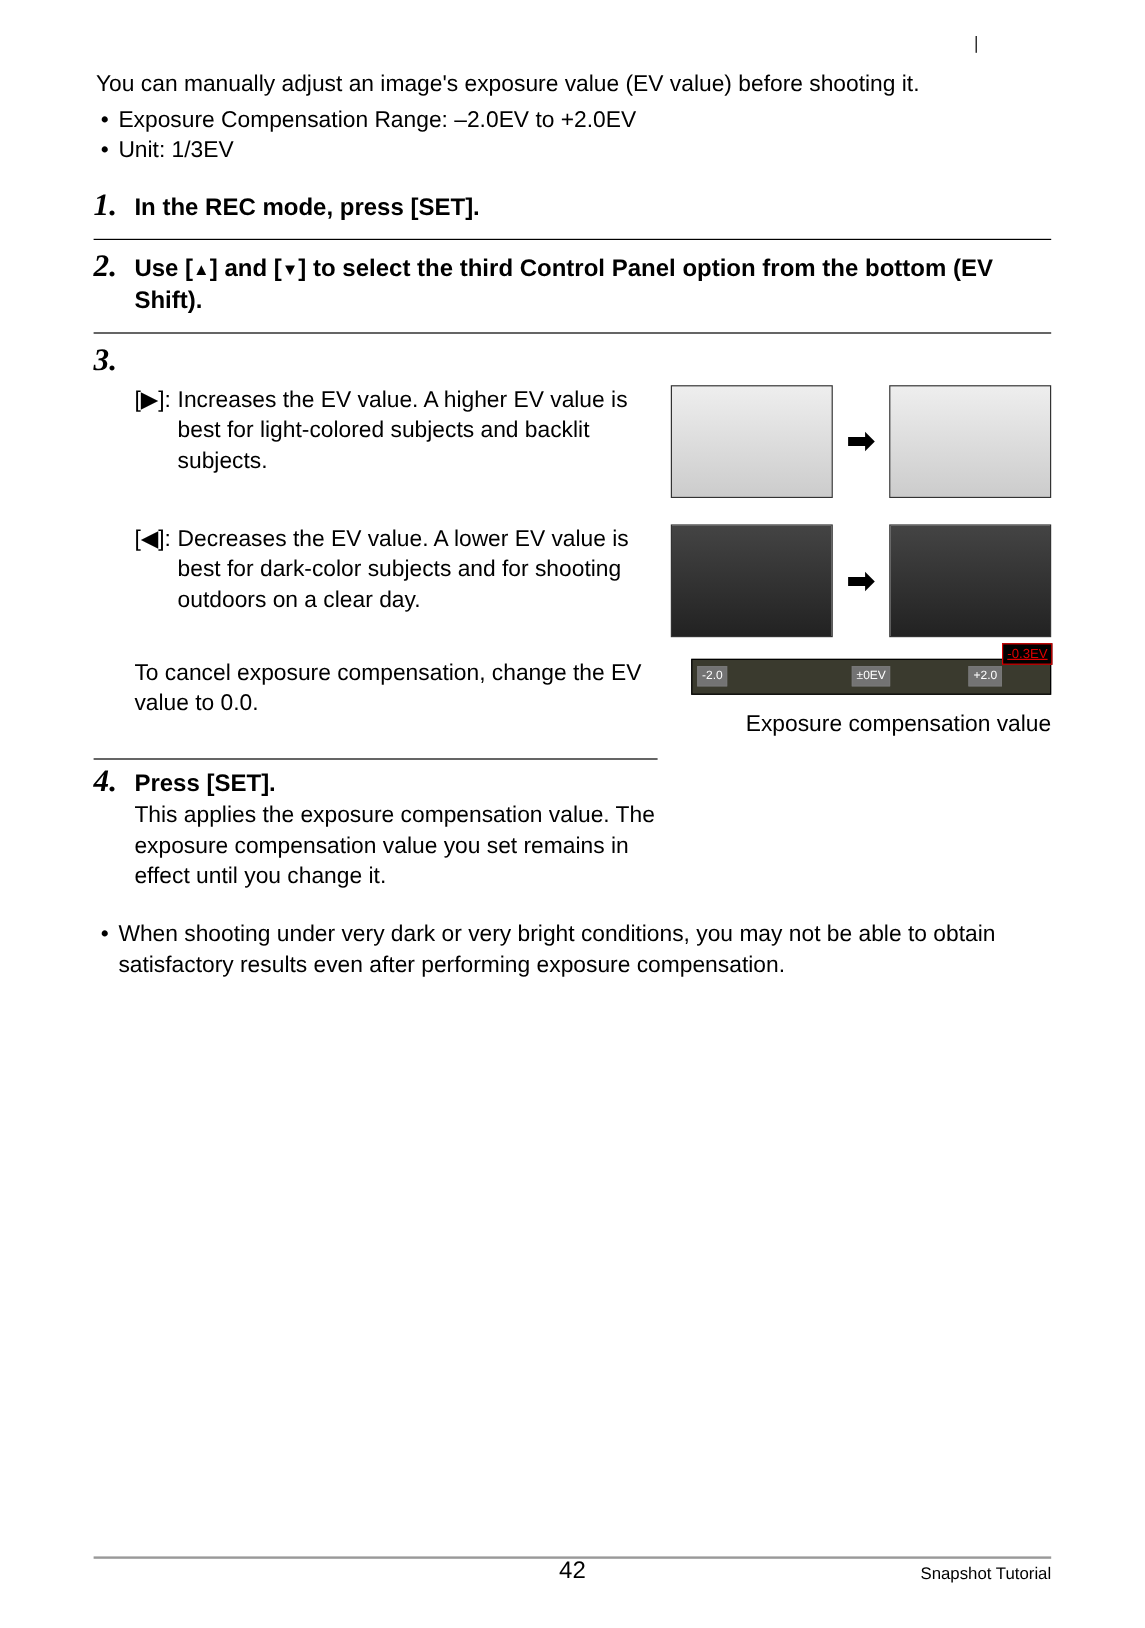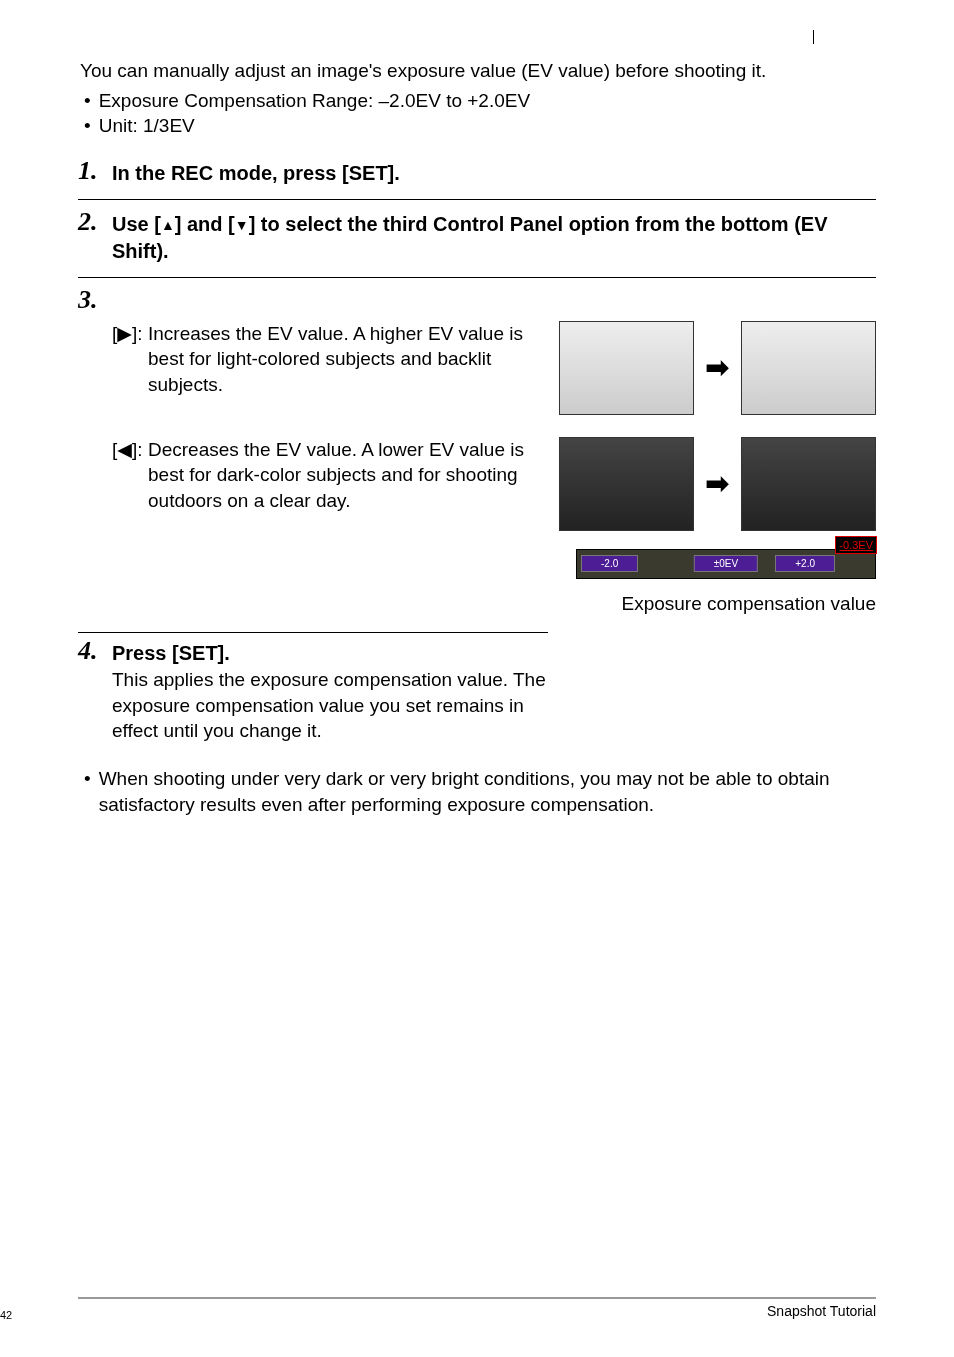--- a/index.html
+++ b/index.html
@@ -108,23 +108,23 @@
     height: 30px;
     background: #3a3a2e;
     border: 1px solid #000;
     display: flex;
     align-items: center;
     font-size: 11px;
     color: #fff;
     position: relative;
   }
   .ev-left, .ev-right, .ev-mid {
-    background: #4c1d95;
+    background: #737373;
     border: 1px solid #777;
-    padding: 1px 19px;
+    padding: 1px 3px;
     font-size: 10px;
   }
   .ev-left { position: absolute; left: 4px; }
   .ev-mid { position: absolute; left: 50%; transform: translateX(-50%); }
   .ev-right { position: absolute; right: 40px; }
   .ev-flag {
     position: absolute;
     right: -2px;
     top: -14px;
     background: #000;
@@ -198,22 +198,22 @@
     left: 78px;
     right: 78px;
     bottom: 58px;
     border-top: 2px solid #999;
   }
   .page-number {
     position: absolute;
     left: 0;
     right: 0;
     bottom: 34px;
-    text-align: left;
-    font-size: 11px;
+    text-align: center;
+    font-size: 20px;
   }
   .footer-label {
     position: absolute;
     right: 78px;
     bottom: 36px;
     font-size: 14px;
   }
   .tri { display: inline-block; font-size: 14px; vertical-align: 1px; }
 </style>
 </head>
@@ -274,20 +274,21 @@
           </div>
         </div>
         <div class="img-col">
           <div class="thumb dark"></div>
           <span class="arrow-right">➡</span>
           <div class="thumb dark"></div>
         </div>
       </div>
 
       <div class="cancel-row">
+        <div class="cancel-text">To cancel exposure compensation, change the EV value to 0.0.</div>
         <div class="ev-indicator">
           <div class="ev-bar">
             <span class="ev-left">-2.0</span>
             <span class="ev-mid">±0EV</span>
             <span class="ev-right">+2.0</span>
             <span class="ev-flag">-0.3EV</span>
           </div>
           <div class="ev-pointer"></div>
           <div class="ev-label">Exposure compensation value</div>
         </div>

